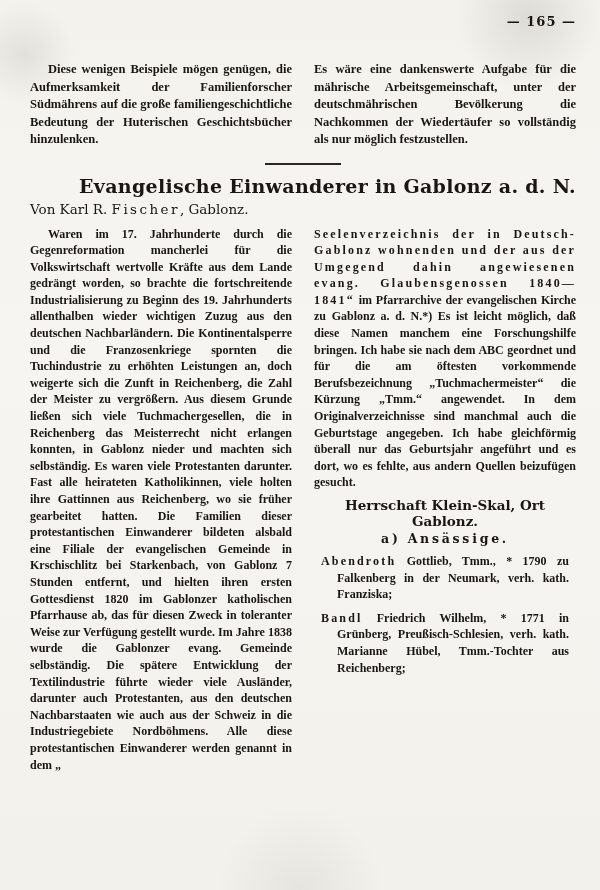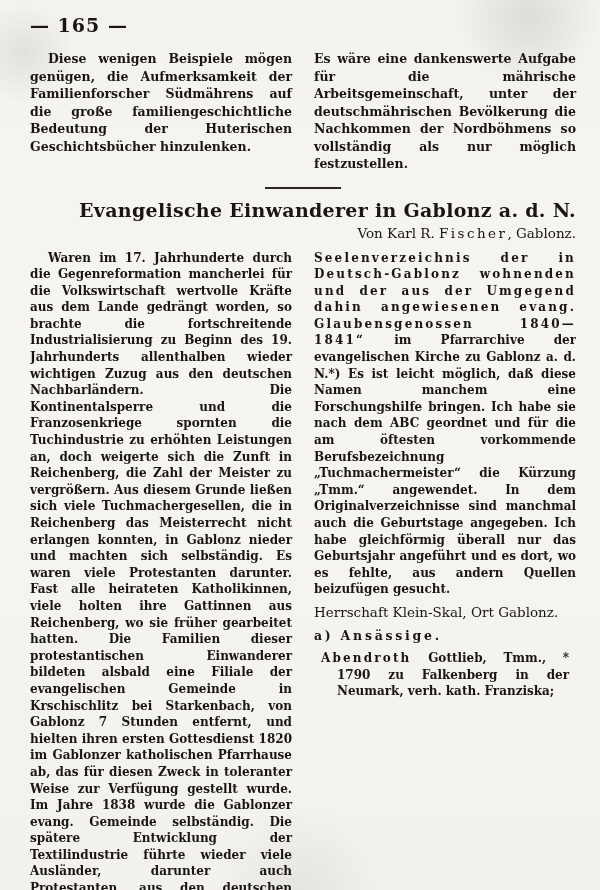--- a/index.html
+++ b/index.html
@@ -20,37 +20,38 @@
     height: 890px;
     box-sizing: border-box;
     padding: 14px 24px 0 30px;
     background:
       radial-gradient(circle at 88% 2%, rgba(120,115,105,0.18) 0%, rgba(120,115,105,0) 7%),
       radial-gradient(circle at 4% 6%, rgba(120,115,105,0.14) 0%, rgba(120,115,105,0) 5%),
       radial-gradient(circle at 50% 100%, rgba(120,115,105,0.10) 0%, rgba(120,115,105,0) 9%),
       linear-gradient(180deg, #f3f2ed 0%, #f6f5f1 40%, #f2f1ec 100%);
   }
   .page-number {
-    text-align: left;
+    text-align: right;
     font-weight: bold;
-    font-size: 19px;
+    font-size: 13px;
     letter-spacing: 1px;
-    margin-bottom: 14px;
+    margin-bottom: 32px;
   }
   .columns {
     display: flex;
     gap: 22px;
   }
   .col {
     flex: 1 1 0;
     min-width: 0;
   }
   p {
     margin: 0;
     text-align: justify;
+    font-family: Liberation Serif, serif;
   }
   .intro p {
     font-size: 12.5px;
     line-height: 17.5px;
     font-weight: bold;
   }
   .indent-first {
     text-indent: 18px;
   }
   .section-divider {
@@ -60,44 +61,45 @@
     margin: 14px auto 10px auto;
   }
   .article-title {
     margin: 0 0 4px 0;
     text-align: right;
     font-size: 19px;
     font-weight: bold;
     letter-spacing: 0.3px;
   }
   .byline {
-    text-align: right;
+    text-align: left;
     font-size: 13.5px;
     margin-bottom: 9px;
   }
   .main-columns {
     height: 662px;
     overflow: hidden;
   }
   .bodytext {
     font-size: 12px;
     line-height: 16.6px;
     font-weight: bold;
   }
   .sperr {
     letter-spacing: 0.18em;
   }
   .section-heading {
-    margin: 6px 0 8px 0;
-    text-align: left;
+    margin: 6px 0 2px 0;
+    text-align: center;
     font-size: 13.5px;
-    font-weight: normal;
+    font-weight: bold;
   }
   .subsection-heading {
     margin: 0 0 4px 0;
+    text-align: center;
     font-size: 12.5px;
     font-weight: bold;
     letter-spacing: 0.22em;
   }
   .entry {
     font-size: 12px;
     line-height: 16.6px;
     font-weight: bold;
     text-align: justify;
     padding-left: 16px;
@@ -107,21 +109,21 @@
 </style>
 </head>
 <body>
 
 <div class="page">
 
   <div class="page-number">— 165 —</div>
 
   <div class="intro columns">
     <p class="col indent-first">Diese wenigen Beispiele mögen genügen, die Aufmerksamkeit der Familienforscher Südmährens auf die große familiengeschichtliche Bedeutung der Huterischen Geschichtsbücher hinzulenken.</p>
-    <p class="col">Es wäre eine dankenswerte Aufgabe für die mährische Arbeitsgemeinschaft, unter der deutschmährischen Bevölkerung die Nachkommen der Nordböhmens so vollständig als nur möglich festzustellen.</p>
+    <p class="col">Es wäre eine dankenswerte Aufgabe für die mährische Arbeitsgemeinschaft, unter der deutschmährischen Bevölkerung die Nachkommen der Wiedertäufer so vollständig als nur möglich festzustellen.</p>
   </div>
 
   <hr class="section-divider">
 
   <h1 class="article-title">Evangelische Einwanderer in Gablonz a. d. N.</h1>
 
   <div class="byline">
     <span>Von Karl R. </span><span class="sperr">Fischer</span><span>, Gablonz.</span>
   </div>
 
@@ -138,18 +140,21 @@
         <span class="sperr">Seelenverzeichnis der in Deutsch-Gablonz wohnenden und der aus der Umgegend dahin angewiesenen evang. Glaubensgenossen 1840—1841“</span><span> im Pfarrarchive der evangelischen Kirche zu Gablonz a. d. N.*) Es ist leicht möglich, daß diese Namen manchem eine Forschungshilfe bringen. Ich habe sie nach dem ABC geordnet und für die am öftesten vorkommende Berufsbezeichnung „Tuchmachermeister“ die Kürzung „Tmm.“ angewendet. In dem Originalverzeichnisse sind manchmal auch die Geburtstage angegeben. Ich habe gleichförmig überall nur das Geburtsjahr angeführt und es dort, wo es fehlte, aus andern Quellen beizufügen gesucht.</span>
       </p>
 
       <h2 class="section-heading">Herrschaft Klein-Skal, Ort Gablonz.</h2>
 
       <h3 class="subsection-heading">a) Ansässige.</h3>
 
       <p class="entry">
         <span class="sperr">Abendroth</span><span> Gottlieb, Tmm., * 1790 zu Falkenberg in der Neumark, verh. kath. Franziska;</span>
       </p>
+      <p class="entry">
+        <span class="sperr">Bandl</span><span> Friedrich Wilhelm, * 1771 in Grünberg, Preußisch-Schlesien, verh. kath. Marianne Hübel, Tmm.-Tochter aus Reichenberg;</span>
+      </p>
 
     </div>
 
   </div>
 
 </div>
 
 </body></html>

